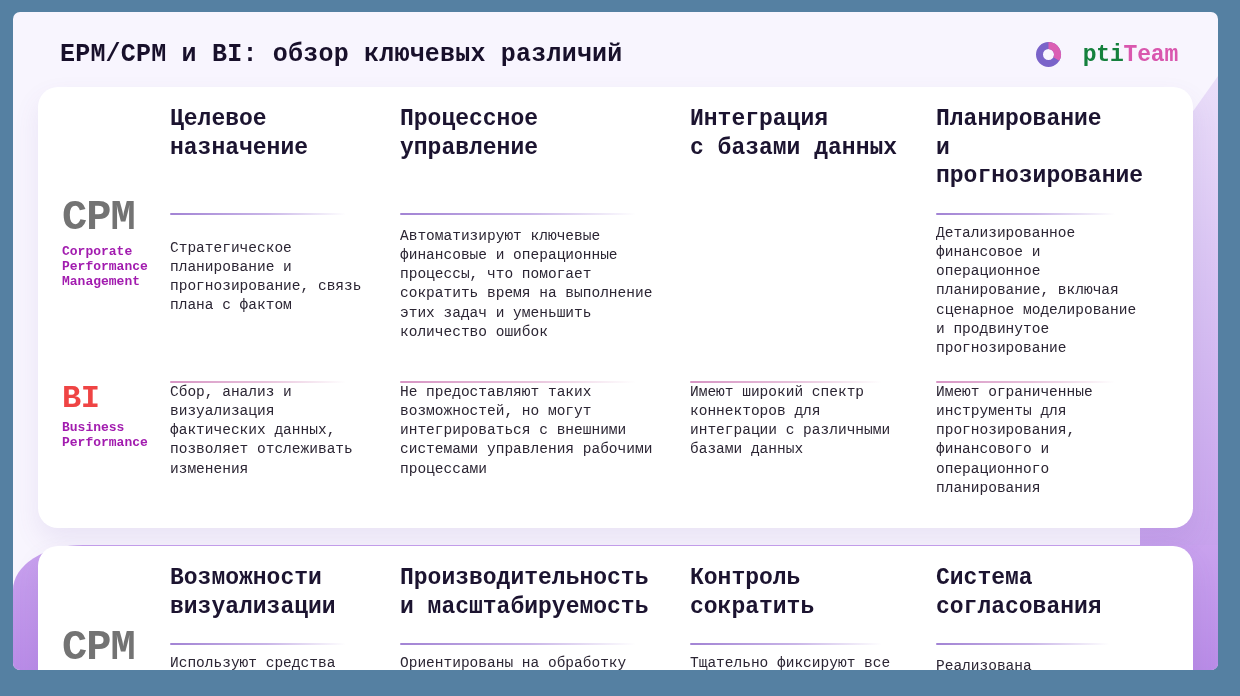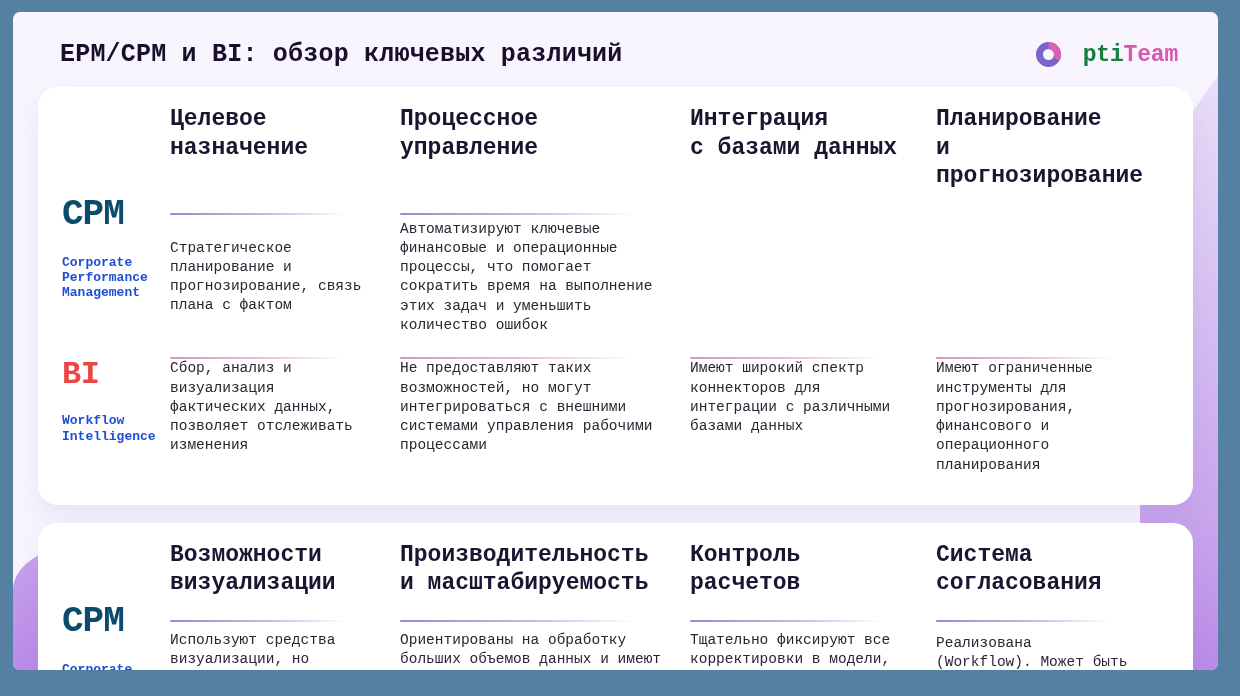--- a/index.html
+++ b/index.html
@@ -103,39 +103,39 @@
   .cell-bi {
     grid-row: 3;
     padding: 0 28px 6px 0;
   }
   .cell-bi .txt { }
 
   .rowlabel { grid-column: 1; padding-right: 12px; }
   .rowlabel-cpm { grid-row: 2; padding-top: 6px; }
   .rowlabel-bi  { grid-row: 3; padding-top: 2px; }
   .abbr-cpm {
-    font-size: 36px;
+    font-size: 42px;
     font-weight: 800;
-    color: #0c4a6e;
+    color: #737373;
     letter-spacing: -1px;
     line-height: 1;
   }
   .abbr-bi {
     font-size: 32px;
     font-weight: 800;
     color: #ef4444;
     letter-spacing: -0.5px;
     line-height: 1;
   }
   .fullname {
     font-size: 13px;
     font-weight: 700;
-    color: #1d4ed8;
+    color: #a21caf;
     line-height: 1.18;
-    margin-top: 22px;
+    margin-top: 5px;
     max-width: 100px;
   }
 </style>
 </head>
 <body>
 
 <div class="page">
   <div class="band-right"></div>
   <div class="band-bottom"></div>
 
@@ -154,39 +154,43 @@
       </div>
     </div>
 
     <div class="card">
       <div class="rowlabel rowlabel-cpm">
         <div class="abbr-cpm">CPM</div>
         <div class="fullname">Corporate Performance Management</div>
       </div>
       <div class="rowlabel rowlabel-bi">
         <div class="abbr-bi">BI</div>
-        <div class="fullname">Workflow Intelligence</div>
+        <div class="fullname">Business Performance</div>
       </div>
 
       <div class="hdr" style="grid-column:2">Целевое
 назначение</div>
       <div class="hdr" style="grid-column:3">Процессное
 управление</div>
       <div class="hdr" style="grid-column:4">Интеграция
 с базами данных</div>
       <div class="hdr" style="grid-column:5">Планирование
 и прогнозирование</div>
 
       <div class="cell cell-cpm" style="grid-column:2">
         <div class="divider div-cpm"></div>
         <div class="txt" style="margin-top:24px">Стратегическое планирование и прогнозирование, связь плана с фактом</div>
       </div>
       <div class="cell cell-cpm" style="grid-column:3">
         <div class="divider div-cpm"></div>
-        <div class="txt" style="margin-top:5px">Автоматизируют ключевые финансовые и операционные процессы, что помогает сократить время на выполнение этих задач и уменьшить количество ошибок</div>
+        <div class="txt" style="margin-top:12px">Автоматизируют ключевые финансовые и операционные процессы, что помогает сократить время на выполнение этих задач и уменьшить количество ошибок</div>
+      </div>
+      <div class="cell cell-cpm" style="grid-column:5">
+        <div class="divider div-cpm"></div>
+        <div class="txt" style="margin-top:9px">Детализированное финансовое и операционное планирование, включая сценарное моделирование и продвинутое прогнозирование</div>
       </div>
 
       <div class="cell cell-bi" style="grid-column:2">
         <div class="divider div-bi" style="margin-top:0"></div>
         <div class="txt">Сбор, анализ и визуализация фактических данных, позволяет отслеживать изменения</div>
       </div>
       <div class="cell cell-bi" style="grid-column:3">
         <div class="divider div-bi" style="margin-top:0"></div>
         <div class="txt">Не предоставляют таких возможностей, но могут интегрироваться с внешними системами управления рабочими процессами</div>
       </div>
@@ -204,21 +208,21 @@
       <div class="rowlabel rowlabel-cpm">
         <div class="abbr-cpm">CPM</div>
         <div class="fullname">Corporate Performance Management</div>
       </div>
 
       <div class="hdr" style="grid-column:2">Возможности
 визуализации</div>
       <div class="hdr" style="grid-column:3">Производительность
 и масштабируемость</div>
       <div class="hdr" style="grid-column:4">Контроль
-расчетов</div>
+сократить</div>
       <div class="hdr" style="grid-column:5">Система
 согласования</div>
 
       <div class="cell cell-cpm" style="grid-column:2">
         <div class="divider div-cpm"></div>
         <div class="txt" style="margin-top:9px">Используют средства визуализации, но уступают по возможностям интерфейса и разнообразию графики</div>
       </div>
       <div class="cell cell-cpm" style="grid-column:3">
         <div class="divider div-cpm"></div>
         <div class="txt" style="margin-top:9px">Ориентированы на обработку больших объемов данных и имеют высокую производительность при выполнении сложных расчетов и процессов</div>

